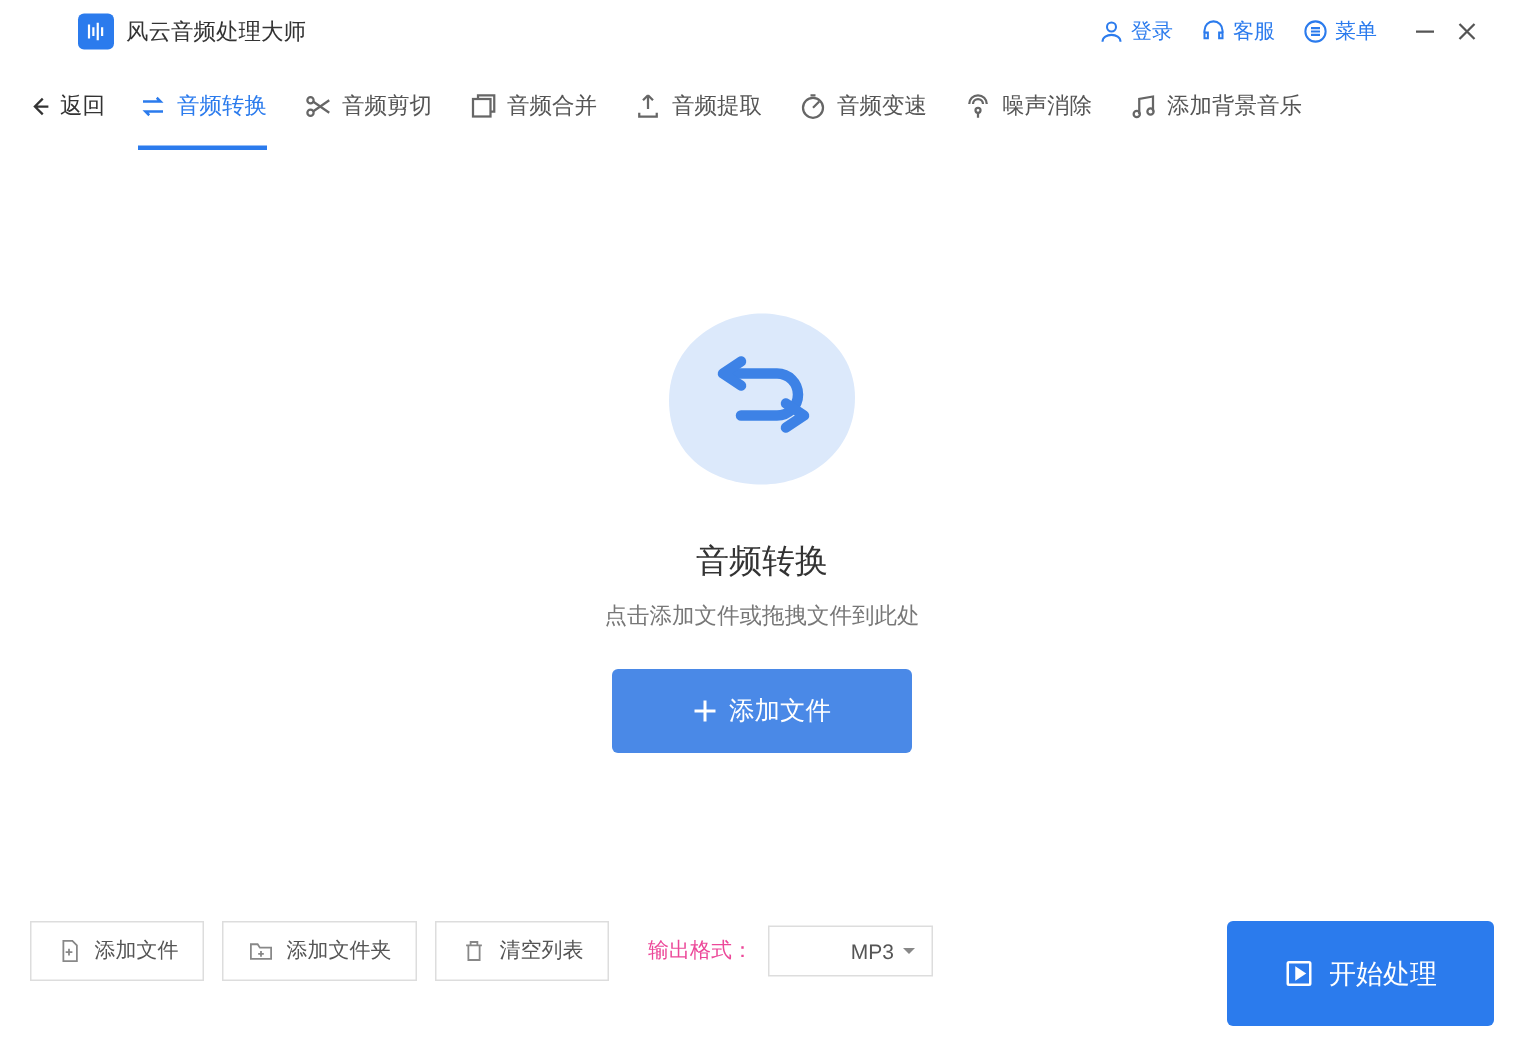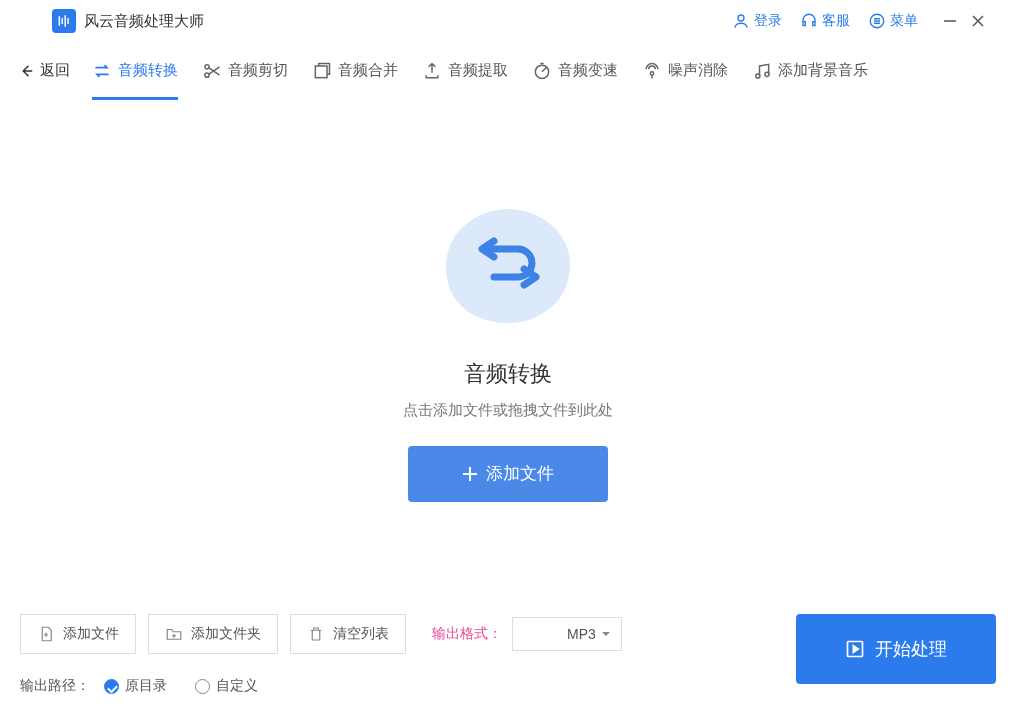--- a/index.html
+++ b/index.html
@@ -29,21 +29,21 @@
   .add-btn { margin-top: 26px; width: 200px; height: 56px; background: #4a89e7; color: #fff; font-size: 17px; border-radius: 4px; display: flex; align-items: center; justify-content: center; cursor: pointer; }
   .add-btn svg { width: 16px; height: 16px; margin-right: 8px; }
 
   .bottom-bar { position: absolute; bottom: 0; left: 0; right: 0; height: 108px; padding: 14px 20px 0 20px; }
   .row1 { display: flex; align-items: center; height: 40px; }
   .outline-btn { height: 40px; border: 1px solid #ddd; display: flex; align-items: center; padding: 0 16px; font-size: 14px; color: #555; margin-right: 12px; cursor: pointer; }
   .outline-btn svg { width: 18px; height: 18px; margin-right: 8px; color:#888;}
   .fmt-label { font-size: 14px; color: #ec4899; margin-left: 14px; }
   .fmt-select { margin-left: 10px; width: 110px; height: 34px; border: 1px solid #ddd; display: flex; align-items: center; justify-content: center; font-size: 14px; color: #555; cursor: pointer; position:relative;padding-left:29px;}
   .fmt-select svg { position:absolute; right:10px; width:10px;height:10px;}
-  .start-btn { position:absolute; right:20px; top:14px; width: 200px; height: 70px; background: #2b7bed; color: #fff; font-size: 18px; border-radius: 4px; display: flex; align-items: center; justify-content: center; cursor: pointer; }
+  .start-btn { position:absolute; right:20px; top:14px; width: 178px; height: 70px; background: #2b7bed; color: #fff; font-size: 18px; border-radius: 4px; display: flex; align-items: center; justify-content: center; cursor: pointer; }
   .start-btn svg { width: 20px; height: 20px; margin-right: 10px; }
 
   .row2 { display: flex; align-items: center; height: 36px; margin-top: 14px; font-size: 14px; color: #555; }
   .radio-wrap { display: flex; align-items: center; margin-left: 14px; margin-right: 14px; cursor: pointer; }
   .radio { width: 15px; height: 15px; border-radius: 50%; border: 1.5px solid #888; margin-right: 6px; position: relative; }
   .radio.checked { border-color: #2b7bed; background:#2b7bed;}
   .radio.checked::after { content:""; position:absolute; left:3px; top:5px; width:7px; height:4px; border-left:2px solid #fff; border-bottom:2px solid #fff; transform:rotate(-45deg);}
 </style>
 </head>
 <body>
@@ -199,24 +199,13 @@
         </svg>
     </div>
     <div class="start-btn">
       <svg viewBox="0 0 24 24" fill="none" stroke="#fff" stroke-width="2">
           <rect x="3" y="3" width="18" height="18" rx="1"></rect>
           <path d="M10 8l6 4-6 4z" fill="#fff"></path>
         </svg>
       <span>开始处理</span>
     </div>
   </div>
-  <div class="row2">
-    <span>输出路径：</span>
-    <div class="radio-wrap">
-      <span class="radio checked"></span>
-      <span>原目录</span>
-    </div>
-    <div class="radio-wrap">
-      <span class="radio"></span>
-      <span>自定义</span>
-    </div>
-  </div>
 </div>
 
 </body></html>

